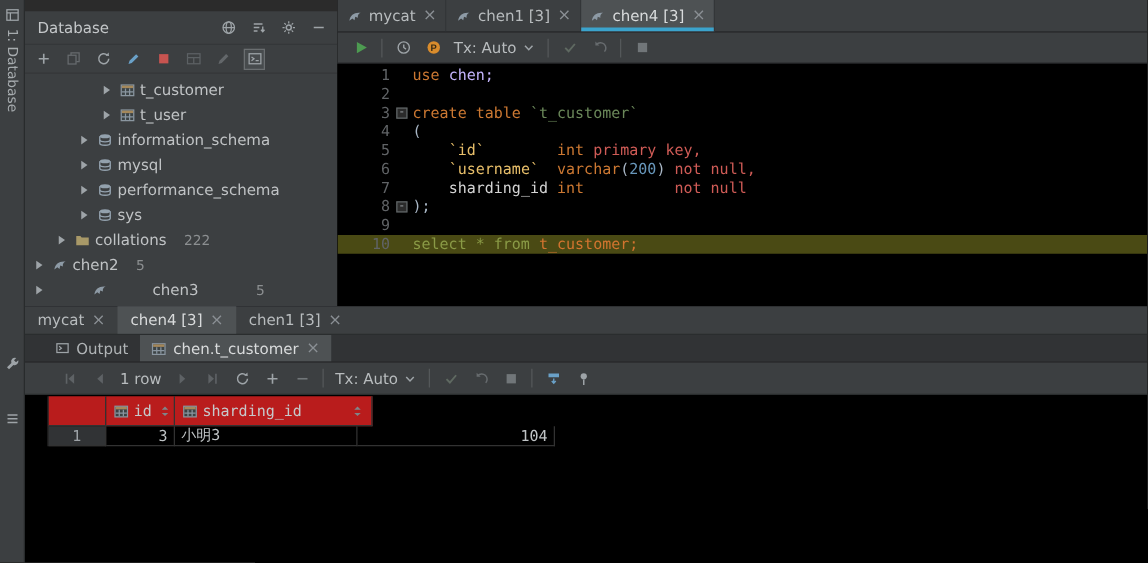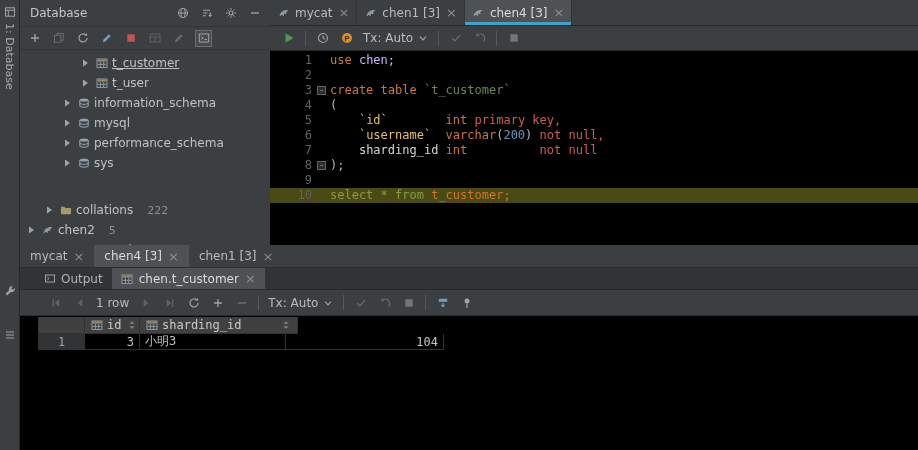--- a/index.html
+++ b/index.html
@@ -9,21 +9,21 @@
   .icon{display:inline-flex;width:13px;height:13px;align-items:center;justify-content:center;flex:none}
   .icon svg{display:block}
 
   
   .stripe{position:absolute;left:0;top:0;width:20px;height:450px;background:#3c3f41;border-right:1px solid #282b2c;z-index:6}
   .vtab{position:absolute;top:5px;left:0;width:19px;display:flex;flex-direction:column;align-items:center;gap:5px;cursor:default}
   .vlabel{writing-mode:vertical-rl;font-size:11px;color:#a6abae;white-space:nowrap}
   .stripe-ic{position:absolute;left:3px}
 
   
-  .db-panel{position:absolute;left:20px;top:0;width:250px;height:245px;background:#3c3f41;display:flex;flex-direction:column;overflow:hidden}
+  .db-panel{position:absolute;left:20px;top:9px;width:250px;height:245px;background:#3c3f41;display:flex;flex-direction:column;overflow:hidden}
   .db-header{height:26px;display:flex;align-items:center;padding:0 8px 0 10px;flex:none}
   .db-header .title{margin-right:auto;color:#c4c7c9}
   .hicons{display:flex;align-items:center;gap:9px}
   .db-toolbar{height:24px;display:flex;align-items:center;gap:9px;padding:0 7px;flex:none;border-top:1px solid #343739;border-bottom:1px solid #343739}
   .tbtn{display:inline-flex;width:15px;height:15px;align-items:center;justify-content:center;flex:none}
   .tbtn.dis{opacity:.55}
   .tbtn.boxed{border:1px solid #6a6e70;background:#474b4d;width:17px;height:17px}
   .db-tree{flex:1;overflow:hidden;padding-top:3px}
   .tree-row{height:20px;display:flex;align-items:center;gap:4px;white-space:nowrap;cursor:default}
   .tree-row .label{color:#c0c3c5}
@@ -60,21 +60,21 @@
   .ctab.active{background:#4e5254;color:#d9dbdc}
   .subtab-bar{height:22px;background:#313335;display:flex;align-items:stretch;padding-left:14px;border-bottom:1px solid #282a2b;flex:none}
   .subtab{display:flex;align-items:center;gap:5px;padding:0 9px;color:#b0b4b6;cursor:default}
   .subtab.active{background:#4e5254;color:#d9dbdc}
   .grid-toolbar{height:26px;background:#3c3f41;display:flex;align-items:center;gap:9px;padding:0 12px 0 28px;border-bottom:1px solid #2a2d2e;flex:none}
   .grid-area{flex:1;background:#000;padding:1px 0 0 18px}
   .grid{display:inline-block;border-left:1px solid #323232}
   .grid-row{display:flex}
   .gcell{border-right:1px solid #323232;border-bottom:1px solid #323232;display:flex;align-items:center;
          padding:0 5px;height:16px;font-family:"DejaVu Sans Mono","Liberation Mono",monospace;font-size:12px;color:#bfc3c5;overflow:hidden}
-  .ghead{height:17px;background:#404040;color:#c6c9cb;gap:4px}
+  .ghead{height:24px;background:#b91c1c;color:#c6c9cb;gap:4px}
   .ghead .sort{margin-left:auto}
   .rnum{background:#313335;color:#9da2a6;justify-content:center}
   .al-right{justify-content:flex-end}
   .al-left{justify-content:flex-start}
 </style>
 </head>
 <body>
 
 <div id="app">
 
@@ -172,21 +172,21 @@
         </span>
         <span class="tbtn boxed">
           <svg width="12" height="12" viewBox="0 0 12 12" xmlns="http://www.w3.org/2000/svg">
             <rect x="1.3" y="2" width="9.4" height="8" fill="none" stroke="#9ea4a8"></rect>
             <path d="M3.2 4.5l2 1.5-2 1.5" fill="none" stroke="#9ea4a8"></path>
             <path d="M6.5 7.5h2.5" stroke="#9ea4a8"></path>
           </svg>
         </span>
       </div>
     <div class="db-tree" id="db-tree">
-        <div class="tree-row" style="padding-left: 58px; text-decoration: underline;">
+        <div class="tree-row" style="padding-left: 58px;">
           <span class="icon">
             <svg width="12" height="12" viewBox="0 0 12 12" xmlns="http://www.w3.org/2000/svg">
               <path d="M4 2.5L9 6 4 9.5z" fill="#9ea4a8"></path>
             </svg>
           </span>
           <span class="icon">
             <svg width="12" height="12" viewBox="0 0 12 12" xmlns="http://www.w3.org/2000/svg">
               <rect x="1" y="2" width="10" height="8.5" fill="#3c4345" stroke="#8a96a0"></rect>
               <rect x="1.5" y="2.5" width="9" height="2" fill="#a5885a"></rect>
               <line x1="4.4" y1="4.8" x2="4.4" y2="10" stroke="#8a96a0"></line>
@@ -266,21 +266,21 @@
           </span>
           <span class="icon">
             <svg width="12" height="12" viewBox="0 0 12 12" xmlns="http://www.w3.org/2000/svg">
               <ellipse cx="6" cy="3" rx="4.2" ry="1.6" fill="#93a1ad"></ellipse>
               <path d="M1.8 3v5.6c0 .9 1.9 1.6 4.2 1.6s4.2-.7 4.2-1.6V3" fill="none" stroke="#93a1ad" stroke-width="1.1"></path>
               <path d="M1.8 5.8c0 .9 1.9 1.6 4.2 1.6s4.2-.7 4.2-1.6" fill="none" stroke="#93a1ad"></path>
             </svg>
           </span>
           <span class="label">sys</span>
         </div>
-        <div class="tree-row" style="padding-left: 22px; margin-top: 27px;">
+        <div class="tree-row" style="padding-left: 22px;">
           <span class="icon">
             <svg width="12" height="12" viewBox="0 0 12 12" xmlns="http://www.w3.org/2000/svg">
               <path d="M4 2.5L9 6 4 9.5z" fill="#9ea4a8"></path>
             </svg>
           </span>
           <span class="icon">
             <svg width="12" height="12" viewBox="0 0 12 12" xmlns="http://www.w3.org/2000/svg">
               <path d="M1 2.8h3.3l1 1.2H11v6.2H1z" fill="#a89968"></path>
             </svg>
           </span>

